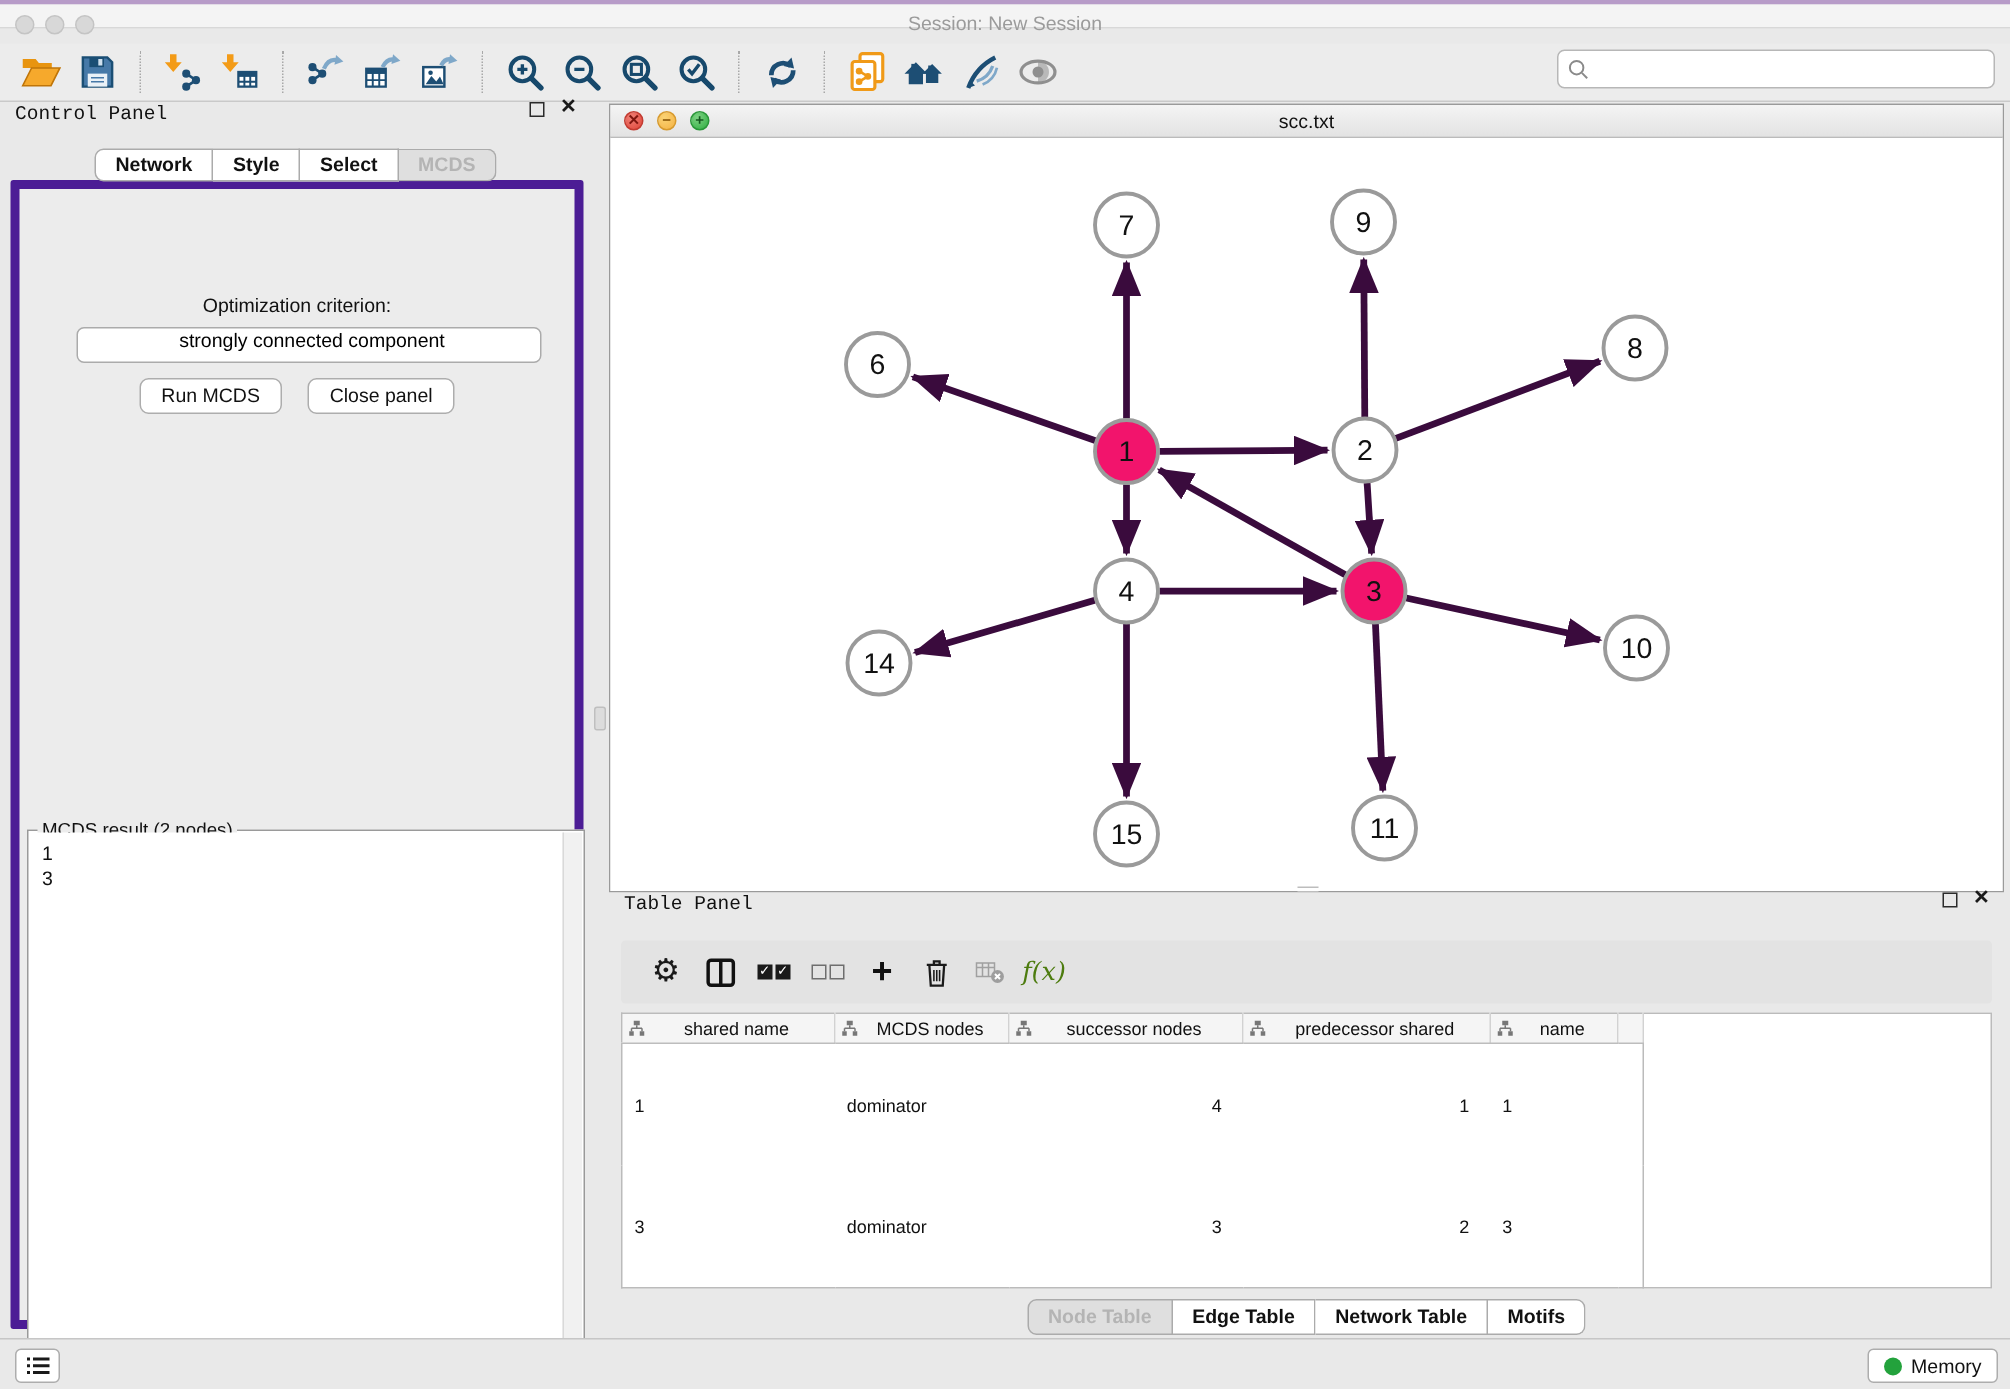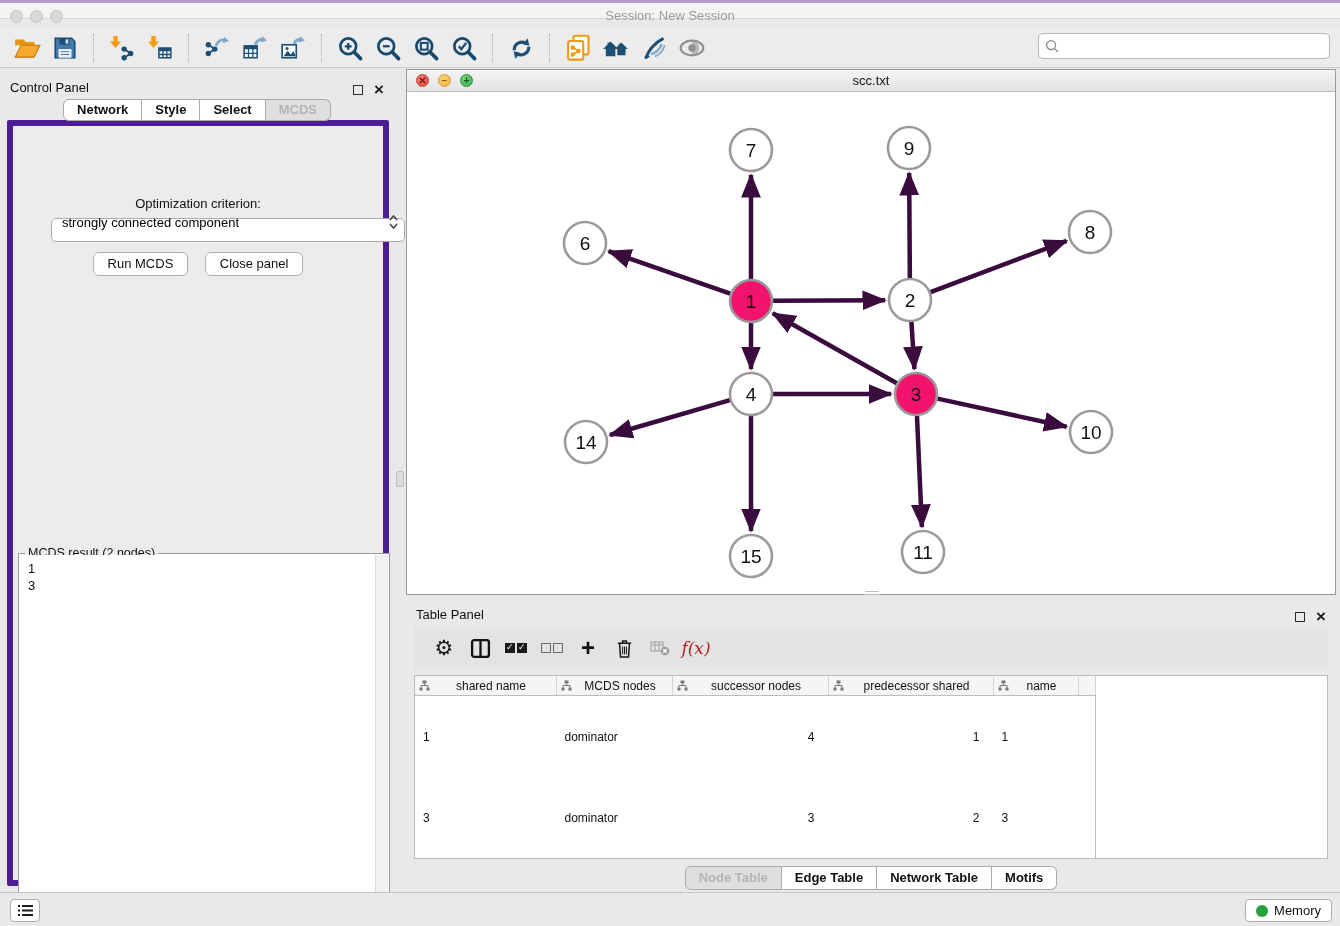--- a/index.html
+++ b/index.html
@@ -16,33 +16,33 @@
 
   
   .toolbar { position:absolute; left:0; top:26px; right:0; height:39px; background:#ECECEC; border-bottom:1px solid #C9C9C9; display:flex; align-items:center; padding-left:8px; }
   .tbtn { width:34px; height:32px; display:flex; align-items:center; justify-content:center; margin:0 2px; cursor:default; }
   .tsep { width:1px; height:28px; border-left:1px dotted #A8A8A8; margin:0 9px; }
   .searchbox { position:absolute; right:10px; top:4px; width:292px; height:26px; background:#fff; border:1px solid #B7B7B7; border-radius:5px; display:flex; align-items:center; padding:0 6px; }
   .searchbox input { border:none; outline:none; flex:1; font-size:13px; margin-left:5px; background:transparent; }
 
   
   .cp { position:absolute; left:0; top:65px; width:394px; bottom:34px; }
-  .panel-head { height:27px; display:flex; align-items:flex-end; padding:0 10px; font-size:13px; color:#111; }
+  .panel-head { height:27px; display:flex; align-items:flex-start; padding:0 10px; font-size:13px; color:#111;font-family:Liberation Mono, monospace; }
   .panel-head .spacer{flex:1}
   .float-ic { width:10px; height:10px; border:1.6px solid #2B2B2B; display:inline-block; margin-right:11px; }
   .close-ic { font-size:17px; font-weight:bold; color:#1A1A1A; line-height:10px; }
   .seg { display:inline-flex; }
   .segbtn { background:#fff; border:1px solid #ABABAB; border-left:none; padding:2px 13px 3px; font-family:"Liberation Sans",sans-serif; font-size:13px; font-weight:bold; color:#111; }
   .segbtn:first-child { border-left:1px solid #ABABAB; border-radius:6px 0 0 6px; }
   .segbtn:last-child { border-radius:0 6px 6px 0; }
   .segbtn.sel { background:#DFDFDF; color:#B4B4B4; }
   .cp-tabs { position:absolute; left:0; right:0; top:31px; text-align:center; z-index:3; }
   .cp-content { position:absolute; left:7px; right:5px; top:52px; bottom:6px; border:6px solid #4c1d95; background:#ECECEC; border-radius:2px; }
   .opt-label { position:absolute; left:0; right:0; top:70px; text-align:center; font-size:13px; color:#111; }
-  .combo { position:absolute; left:38px; top:92px; width:354px; height:24px; background:#fff; border:1px solid #ABABAB; border-radius:5px; display:flex; align-items:center; padding:0 6px 16px 10px; font-size:13px; }
+  .combo { position:absolute; left:38px; top:92px; width:310px; height:24px; background:#fff; border:1px solid #ABABAB; border-radius:5px; display:flex; align-items:center; padding:0 6px 16px 10px; font-size:13px;flex-direction:column; }
   .combo .val { flex:1; }
   .btnrow { position:absolute; left:0; right:0; top:126px; text-align:center; }
   .pbtn { background:#fff; border:1px solid #ADADAD; border-radius:6px; font-family:"Liberation Sans",sans-serif; font-size:13px; color:#111; padding:3px 14px 4px; margin:0 6px; }
   .mcds-fs { position:absolute; left:5px; top:427px; width:372px; height:386px; border:1px solid #9A9A9A; background:#fff; }
   .mcds-legend { position:absolute; left:6px; top:-8px; background:#ECECEC; font-size:12.5px; padding:0 3px; color:#111; }
   .mcds-list { position:absolute; inset:1px 14px 1px 1px; background:#fff; padding:5px 8px; font-size:13px; line-height:17px; color:#111; }
   .mcds-scroll { position:absolute; top:1px; bottom:1px; right:1px; width:13px; background:#F1F1F1; border-left:1px solid #D9D9D9; }
 
   
   .vsplit { position:absolute; left:394px; top:65px; width:12px; bottom:34px; }
@@ -57,21 +57,21 @@
   .light.green { left:53px; background:radial-gradient(circle at 35% 30%, #7ED283, #2FAE41); border:1px solid #2A9739; color:#14581F; }
   .netwin-name { position:absolute; left:0; right:0; top:3px; text-align:center; font-size:13px; color:#111; }
   .canvas { position:absolute; left:0; right:0; top:22px; bottom:0; background:#fff; }
   .netwin .bgrip { position:absolute; bottom:-1px; left:458px; width:14px; height:4px; border-top:1px solid #BDBDBD; border-bottom:1px solid #BDBDBD; }
 
   
   .tp { position:absolute; left:406px; top:592px; width:930px; bottom:34px; background:#E9E9E9; }
   .tp-toolbar { position:absolute; left:8px; right:8px; top:32px; height:42px; background:#E3E3E3; border-radius:3px; display:flex; align-items:center; padding-left:12px; }
   .tp-ic { width:36px; height:32px; display:flex; align-items:center; justify-content:center; }
   .gear-glyph { font-size:21px; color:#1A1A1A; line-height:20px; }
-  .fx { font-family:"DejaVu Serif", serif; font-style:italic; font-size:17px; color:#b91c1c; }
+  .fx { font-family:"DejaVu Serif", serif; font-style:italic; font-size:17px; color:#4d7c0f; }
   .cbpair { display:flex; gap:2px; }
   .cb { width:10px; height:10px; }
   .cb.on { background:#1A1A1A; position:relative; }
   .cb.on::after { content:"✓"; color:#fff; font-size:9px; position:absolute; left:1px; top:-1px; }
   .cb.off { border:1.5px solid #6E6E6E; background:#E3E3E3; }
   .plus-glyph { font-size:24px; font-weight:bold; color:#111; line-height:20px; }
 
   .datatable { position:absolute; left:8px; right:8px; top:80px; height:184px; background:#fff; border:1px solid #BBB; border-collapse:collapse; table-layout:fixed; font-size:12px; }
   .datatable th { background:#F5F5F5; border-right:1px solid #D2D2D2; border-bottom:1px solid #BDBDBD; height:20px; font-weight:normal; color:#111; padding:0 4px; white-space:nowrap; overflow:hidden;margin-left:28px; }
   .datatable th .thwrap { display:flex; align-items:center; }

